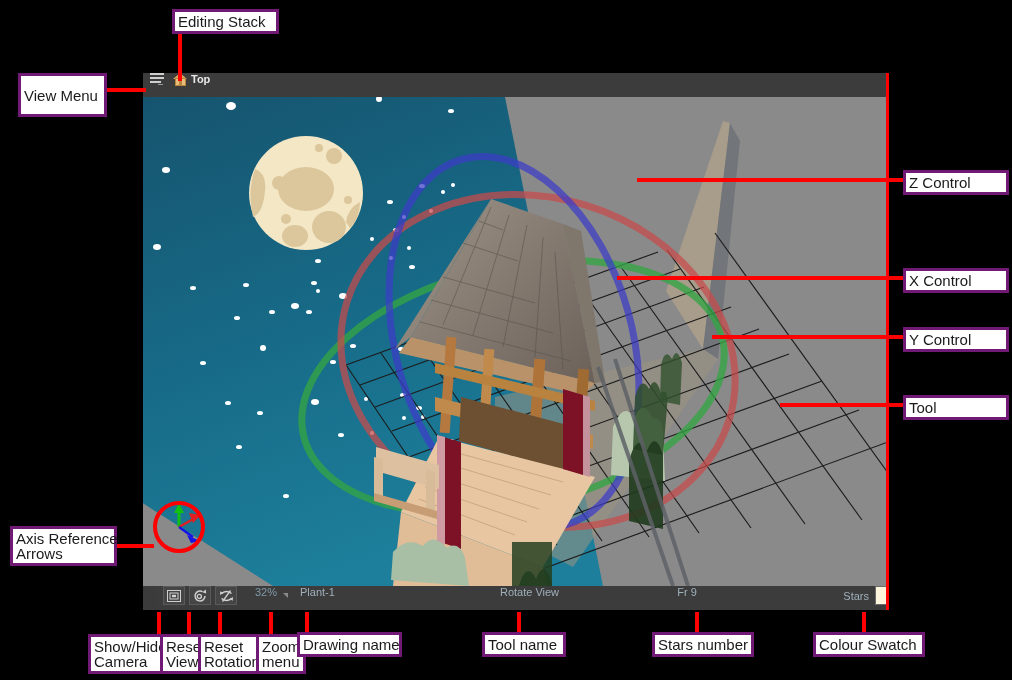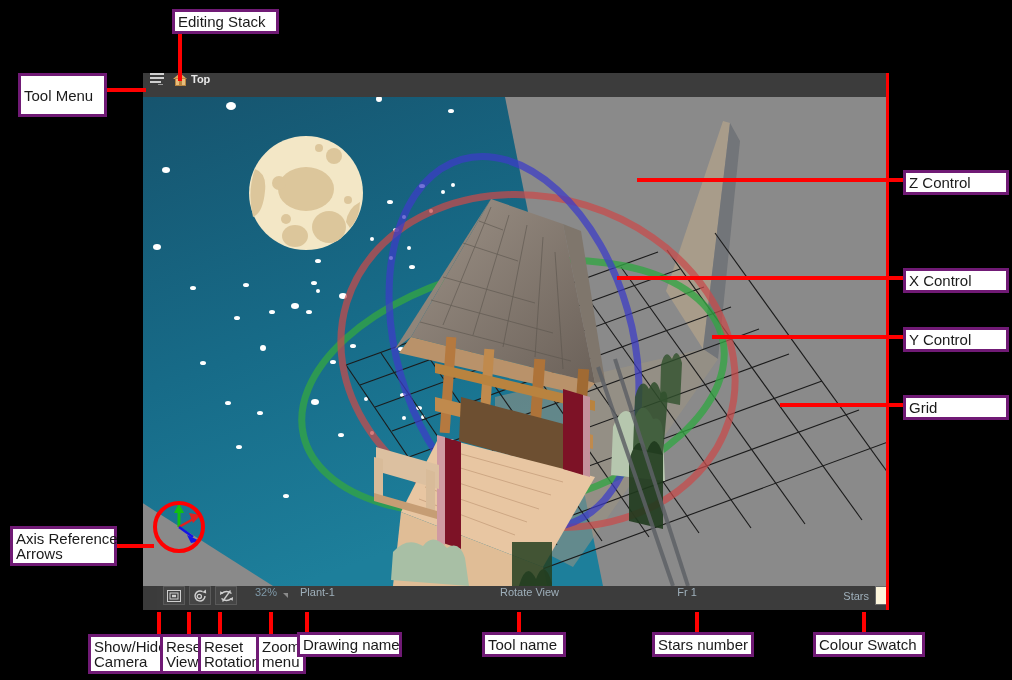--- a/index.html
+++ b/index.html
@@ -323,46 +323,46 @@
         <polygon points="13.8,11.8 10.4,10.0 14.0,8.0" fill="#cfcfcf"></polygon>
         <line x1="11.5" y1="1.5" x2="3.5" y2="12.5" stroke="#cfcfcf" stroke-width="1.3"></line>
       </svg>
     </div>
 
     <span id="zoomval">32%</span>
     <div class="caret"></div>
     <span id="drawname">Plant-1</span>
 
     <span id="toolname">Rotate View</span>
-    <span id="framenum">Fr 1</span>
+    <span id="framenum">Fr 9</span>
 
     <div id="swatch-wrap">
       <span id="swatch-label">Stars</span>
       <div id="swatch"></div>
     </div>
   </div>
 </div>
 <div id="panel-edge"></div>
 
 <div class="anno" style="left:172px;top:9px;width:95px;">Editing Stack</div>
 <div class="leader v" style="left:178px;top:29px;height:52px;"></div>
 
-<div class="anno" style="left:18px;top:73px;width:77px;height:34px;display:flex;align-items:center;">Tool Menu</div>
+<div class="anno" style="left:18px;top:73px;width:77px;height:34px;display:flex;align-items:center;">View Menu</div>
 <div class="leader h" style="left:96px;top:88px;width:50px;"></div>
 
 <div class="anno" style="left:903px;top:170px;width:94px;">Z Control</div>
 <div class="leader h" style="left:637px;top:178px;width:268px;"></div>
 
 <div class="anno" style="left:903px;top:268px;width:94px;">X Control</div>
 <div class="leader h" style="left:617px;top:276px;width:288px;"></div>
 
 <div class="anno" style="left:903px;top:327px;width:94px;">Y Control</div>
 <div class="leader h" style="left:712px;top:335px;width:193px;"></div>
 
-<div class="anno" style="left:903px;top:395px;width:94px;">Grid</div>
+<div class="anno" style="left:903px;top:395px;width:94px;">Tool</div>
 <div class="leader h" style="left:780px;top:403px;width:125px;"></div>
 
 <div class="anno" style="left:10px;top:526px;width:95px;">Axis Reference
 Arrows</div>
 <div class="leader h" style="left:106px;top:544px;width:48px;"></div>
 
 <div class="anno" style="left:88px;top:634px;width:90px;">Show/Hide
 Camera</div>
 <div class="leader v" style="left:157px;top:612px;height:24px;"></div>
 

